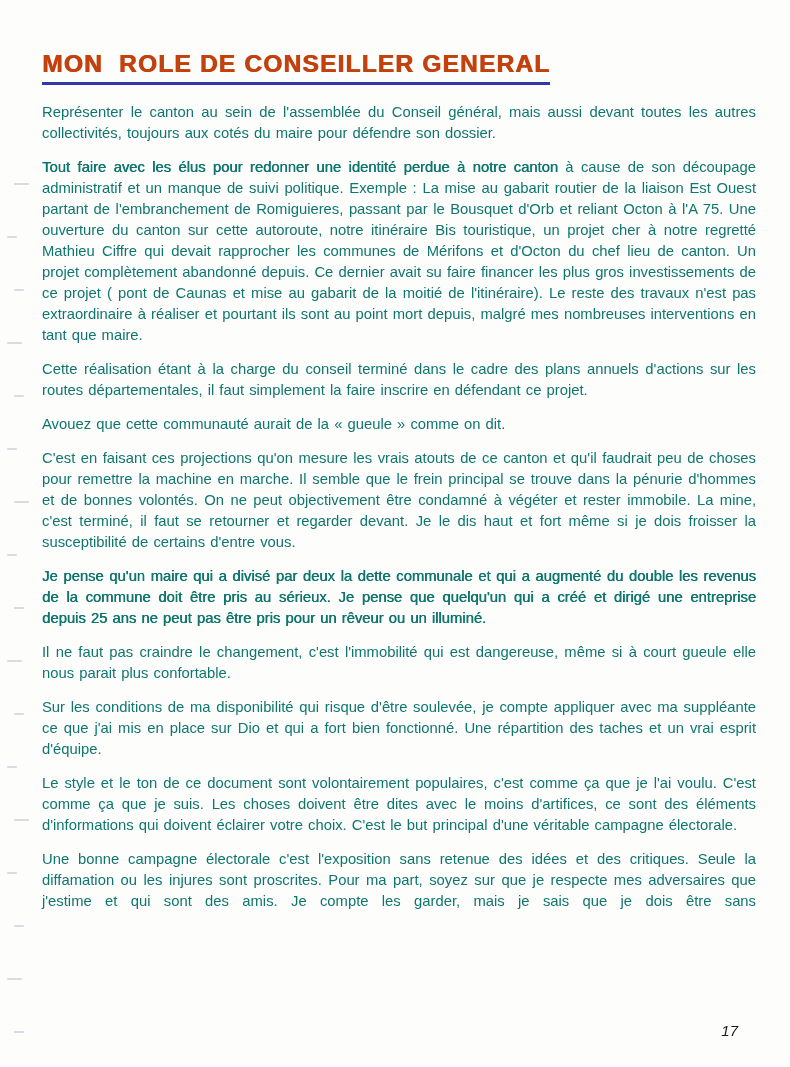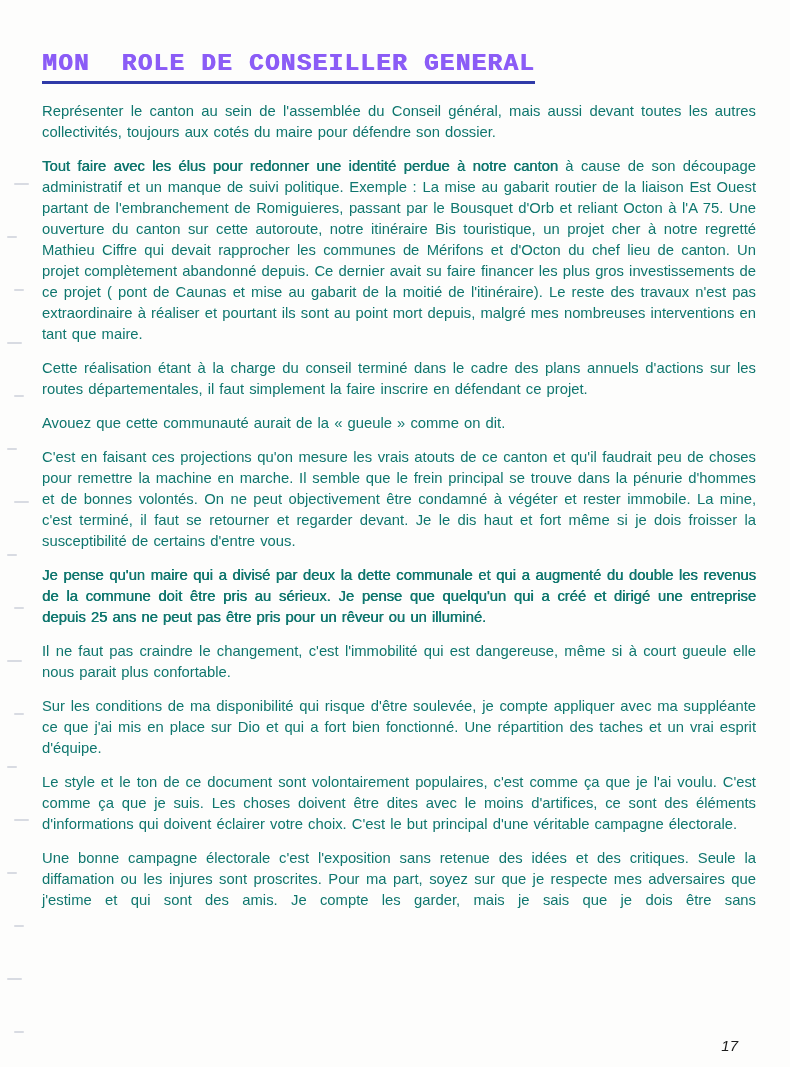--- a/index.html
+++ b/index.html
@@ -45,39 +45,39 @@
   .content p.justify-last {
     text-align-last: justify;
   }
   .b {
     font-weight: 400;
     text-shadow: 0.45px 0 currentColor;
   }
   .pagenum {
     position: absolute;
     right: 52px;
-    bottom: 13px;
+    bottom: 28px;
     font-style: italic;
     font-size: 15px;
     color: #1c1c1c;
   }
   .margin-mark {
     position: absolute;
     height: 2px;
     background: #b9c0cc;
     opacity: 0.55;
     border-radius: 1px;
   }
 </style>
 </head>
 <body>
 
 <div class="page">
 
-  <h1 class="title" style="color: #8b5cf6; border-bottom-color: rgb(47, 58, 168); font-family: Liberation Mono, monospace;">MON  ROLE DE CONSEILLER GENERAL</h1>
+  <h1 class="title" style="color: #c2410c; border-bottom-color: rgb(47, 58, 168);">MON  ROLE DE CONSEILLER GENERAL</h1>
 
   <div class="content" id="content" style="color: #0f766e;">
       <p><span class="r">Représenter le canton au sein de l'assemblée du Conseil général, mais aussi devant toutes les autres collectivités, toujours aux cotés du maire pour défendre son dossier.</span></p>
       <p><span class="b">Tout faire avec les élus pour redonner une identité perdue à notre canton</span><span class="r"> à cause de son découpage administratif et un manque de suivi politique. Exemple : La mise au gabarit routier de la liaison Est Ouest partant de l'embranchement de Romiguieres, passant par le Bousquet d'Orb et reliant Octon à l'A 75. Une ouverture du canton sur cette autoroute, notre itinéraire Bis touristique, un projet cher à notre regretté Mathieu Ciffre qui devait rapprocher les communes de Mérifons et d'Octon du chef lieu de canton. Un projet complètement abandonné depuis. Ce dernier avait su faire financer les plus gros investissements de ce projet ( pont de Caunas et mise au gabarit de la moitié de l'itinéraire).  Le reste des travaux n'est pas extraordinaire à réaliser et pourtant ils sont au point mort depuis, malgré mes nombreuses interventions en tant que maire.</span></p>
       <p><span class="r">Cette réalisation étant à la charge du conseil terminé dans le cadre des plans annuels d'actions sur les routes départementales, il faut simplement la faire inscrire en défendant ce projet.</span></p>
       <p><span class="r">Avouez que cette communauté aurait de la « gueule » comme on dit.</span></p>
       <p><span class="r">C'est en faisant ces projections qu'on mesure les vrais atouts de ce canton et qu'il faudrait peu de choses pour remettre la machine en marche. Il semble que le frein principal se trouve dans la pénurie d'hommes et de bonnes volontés. On ne peut objectivement être condamné à végéter et rester immobile. La mine, c'est terminé, il faut se retourner et regarder devant. Je le dis haut et fort même si je dois froisser la susceptibilité de certains d'entre vous.</span></p>
       <p><span class="b">Je pense qu'un maire qui a divisé par deux la dette communale et qui a augmenté du double les revenus de la commune doit être pris au sérieux. Je pense que quelqu'un qui a créé et dirigé une entreprise depuis 25 ans ne peut pas être pris pour un rêveur ou un illuminé.</span></p>
       <p><span class="r">Il ne faut pas craindre le changement, c'est l'immobilité qui est dangereuse, même si à court gueule elle nous parait plus confortable.</span></p>
       <p><span class="r">Sur les conditions de ma disponibilité qui risque d'être soulevée, je compte appliquer avec ma suppléante ce que j'ai mis en place sur Dio et qui a fort bien fonctionné. Une répartition des taches et un vrai esprit d'équipe.</span></p>

